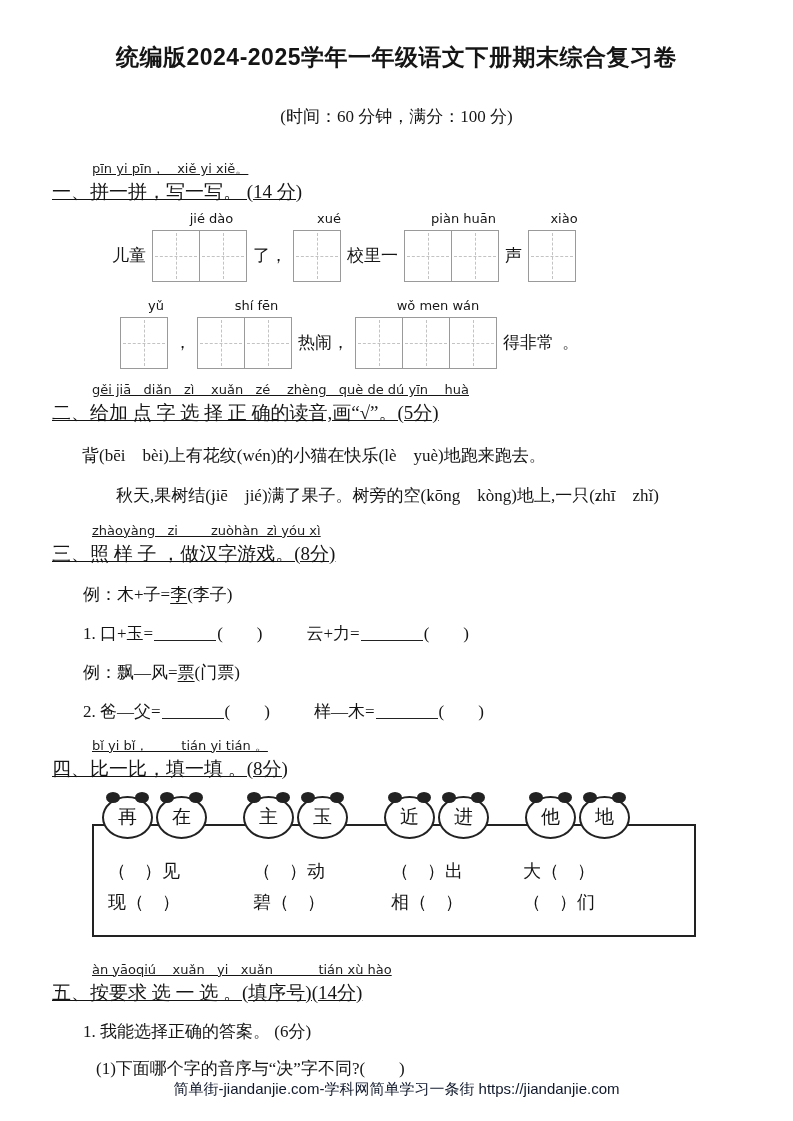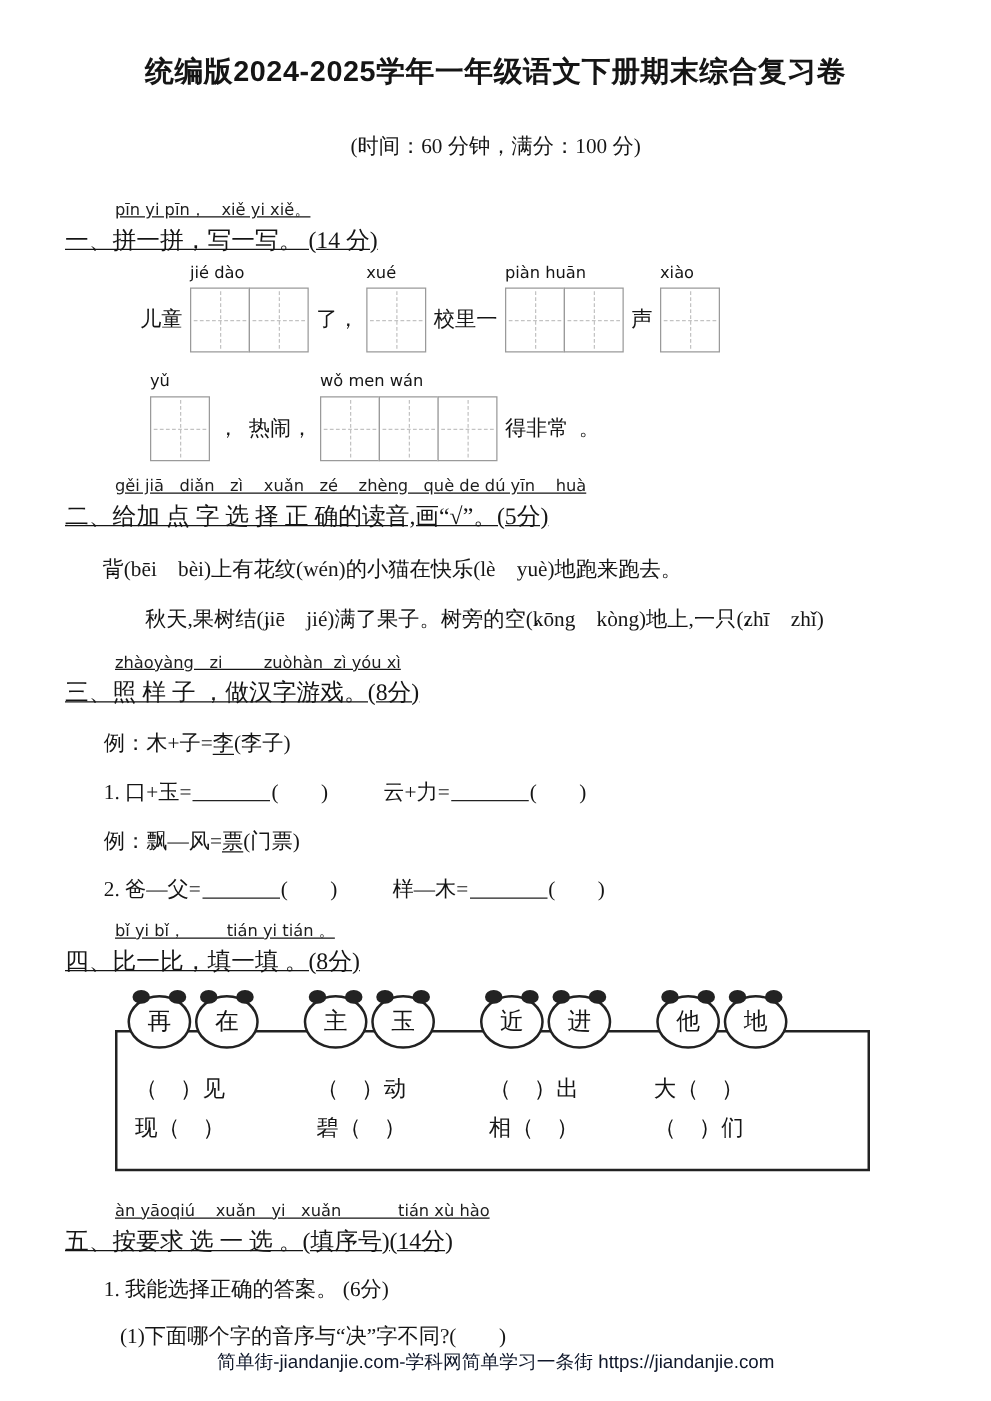--- a/index.html
+++ b/index.html
@@ -15,21 +15,21 @@
             white-space: pre; color: #1d1d1d; line-height: 1.15; }
   .sec { margin-bottom: 4px; text-decoration: underline; }
   .sec-pinyin { margin-left: 40px; }
   .sec-title { font-size: 19px; margin-top: 2px; }
 
   
   .write-row { display: flex; align-items: center; padding-top: 21px; margin: 2px 0 14px 56px; }
   .write-row.r2 { margin-left: 66px; }
   .wtxt { font-size: 17px; margin: 0 4px; white-space: nowrap; }
   .boxgrp { position: relative; display: inline-flex; margin: 0 2px; }
-  .bpin { position: absolute; top: -19px; left: 0; width: 100%; text-align: left;
+  .bpin { position: absolute; top: -19px; left: 12px; width: 100%; text-align: center;
           font-family: "DejaVu Sans", sans-serif; font-size: 13px; white-space: nowrap; }
   .tzg { width: 48px; height: 52px; border: 1px solid #9a9a9a; position: relative; background: #fff; }
   .tzg + .tzg { margin-left: -1px; }
   .tzg::before { content: ""; position: absolute; top: 2px; bottom: 2px; left: 50%; border-left: 1px dashed #c3c3c3; }
   .tzg::after  { content: ""; position: absolute; left: 2px; right: 2px; top: 50%; border-top: 1px dashed #c3c3c3; }
 
   
   .passage { margin: 10px 0 8px 30px; font-size: 17px; line-height: 2.35; }
   .p-line.indent { text-indent: 34px; }
   .dotchar { position: relative; }
@@ -102,20 +102,25 @@
       <span class="tzg"></span>
     </span>
   </div>
 
   <div class="write-row r2">
     <span class="boxgrp">
       <span class="bpin">yǔ</span>
       <span class="tzg"></span>
     </span>
     <span class="wtxt">，</span>
+    <span class="boxgrp">
+      <span class="bpin">shí fēn</span>
+      <span class="tzg"></span>
+        <span class="tzg"></span>
+    </span>
     <span class="wtxt">热闹，</span>
     <span class="boxgrp">
       <span class="bpin">wǒ men wán</span>
       <span class="tzg"></span>
         <span class="tzg"></span>
         <span class="tzg"></span>
     </span>
     <span class="wtxt">得非常</span>
     <span class="wtxt">。</span>
   </div>

